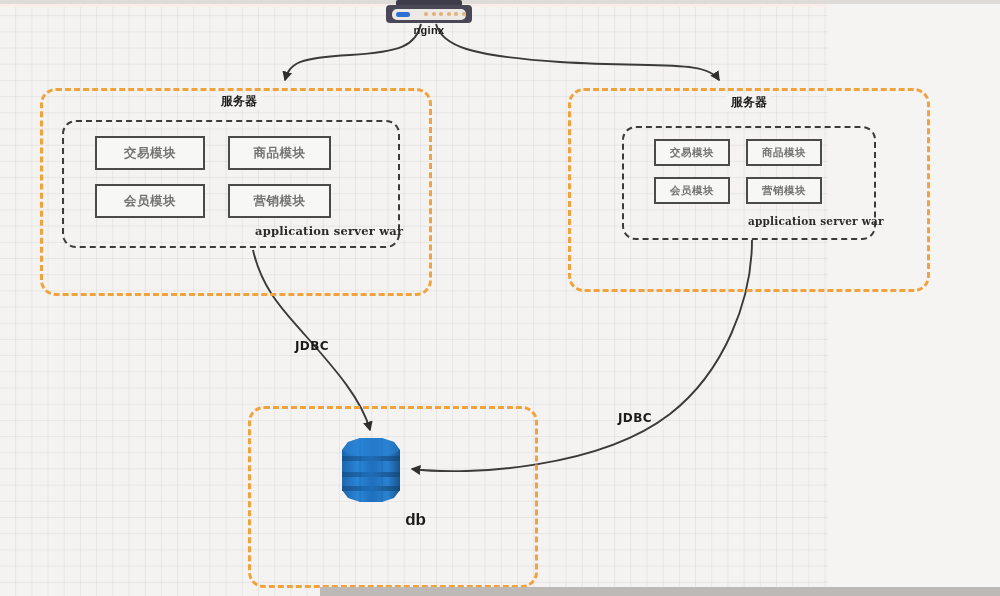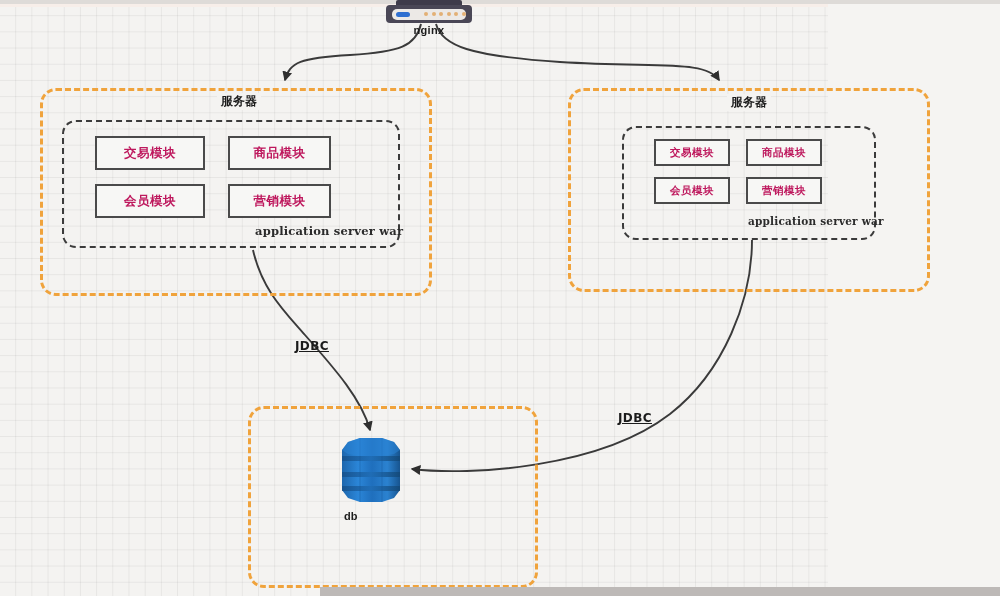--- a/index.html
+++ b/index.html
@@ -32,50 +32,50 @@
   }
   
   .war-box{
     position:absolute;box-sizing:border-box;
     border:2.2px dashed #3b3b3b;border-radius:14px;background:transparent;
   }
   .module{
     position:absolute;box-sizing:border-box;
     border:2px solid #4a4a4a;background:#f7f7f5;
     display:flex;align-items:center;justify-content:center;
-    color:#be185d;font-weight:700;letter-spacing:.5px;
+    color:#737373;font-weight:700;letter-spacing:.5px;
   }
   .war-label{
     position:absolute;color:#2b2b2b;font-weight:700;
     font-family:"DejaVu Serif","Liberation Serif",serif;
     letter-spacing:.2px;white-space:nowrap;
   }
   .cap-label{
     position:absolute;color:#1b1b1b;font-weight:700;white-space:nowrap;
     background:#f4f3f1;padding:0 4px;margin-top:12px;
   }
   .edge-label{
     position:absolute;color:#1b1b1b;font-weight:700;white-space:nowrap;
-    font-family:"DejaVu Sans","Liberation Sans",sans-serif;letter-spacing:.4px;text-decoration:underline;
+    font-family:"DejaVu Sans","Liberation Sans",sans-serif;letter-spacing:.4px;
   }
   
   .nginx-wrap{position:absolute;left:386px;top:0px;width:86px;height:24px;}
   .nginx-top{position:absolute;left:10px;top:0px;width:66px;height:6px;background:#3e3b4a;border-radius:2px 2px 0 0;}
   .nginx-body{position:absolute;left:0px;top:5px;width:86px;height:18px;background:#4a4756;border-radius:4px;}
   .nginx-face{position:absolute;left:6px;top:3.5px;width:74px;height:11px;background:#ece9e6;border-radius:5px;}
   .nginx-blue{position:absolute;left:4px;top:3px;width:14px;height:5px;background:#2f6fd0;border-radius:3px;}
   .nginx-leds{position:absolute;left:32px;top:3.5px;display:flex;gap:3.5px;}
   .nginx-leds i{display:block;width:4px;height:4px;background:#e3b075;border-radius:50%;}
   .nginx-text{position:absolute;left:386px;top:24px;width:86px;text-align:center;
     font-weight:700;color:#1b1b1b;font-size:11px;letter-spacing:.3px;}
 
   
   .db-wrap{position:absolute;left:336px;top:434px;width:70px;height:72px;}
-  .db-label{position:absolute;left:344px;top:510px;width:70px;text-align:left;
-    font-weight:700;color:#1b1b1b;font-size:11px;}
+  .db-label{position:absolute;left:356px;top:510px;width:70px;text-align:right;
+    font-weight:700;color:#1b1b1b;font-size:17px;}
 </style>
 </head>
 <body>
 
 <div id="canvas">
 
   <div class="trim trim-top"></div>
 
   <svg class="layer">
     <defs>

